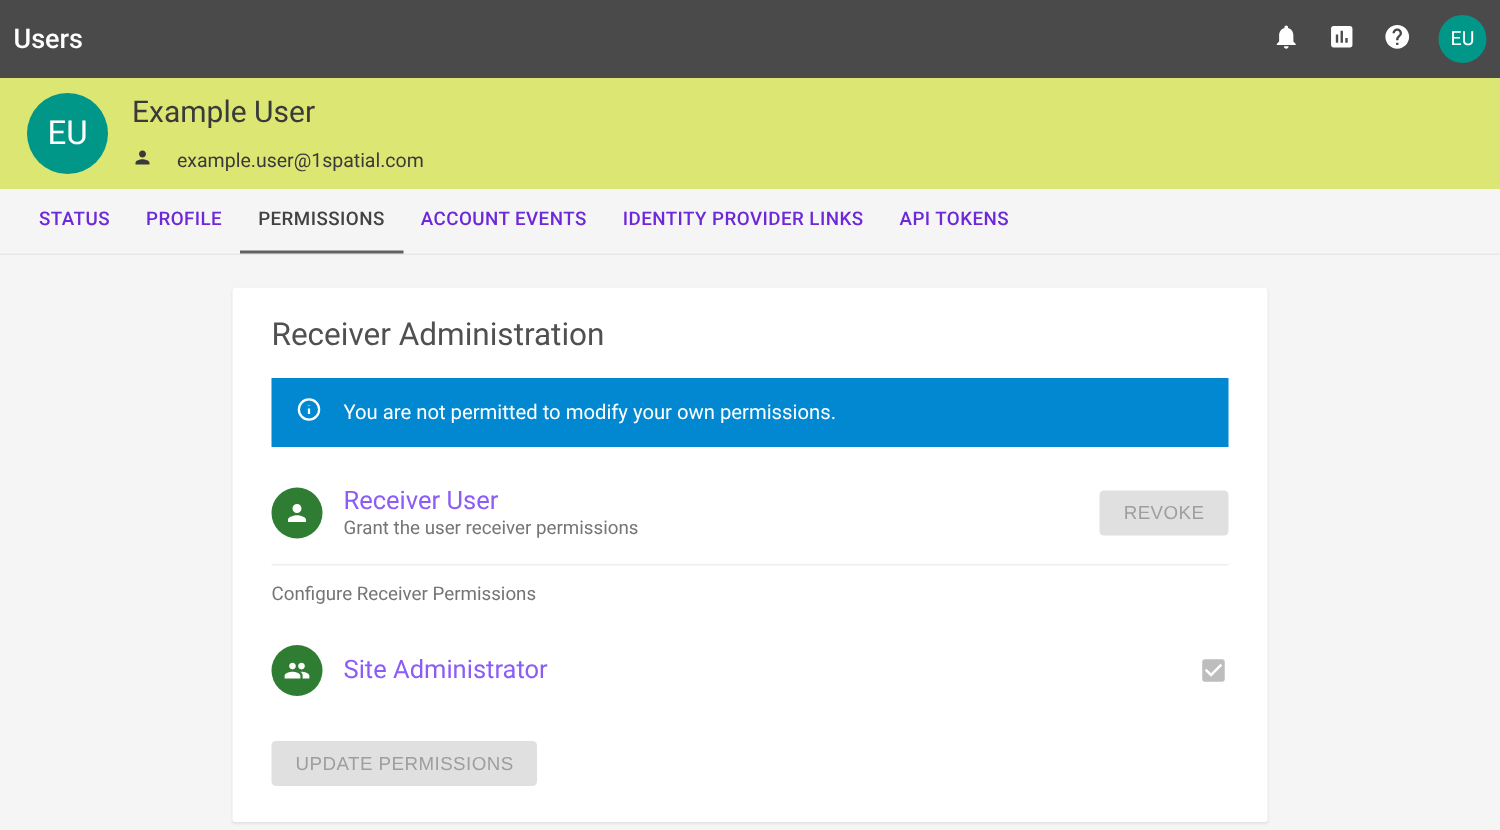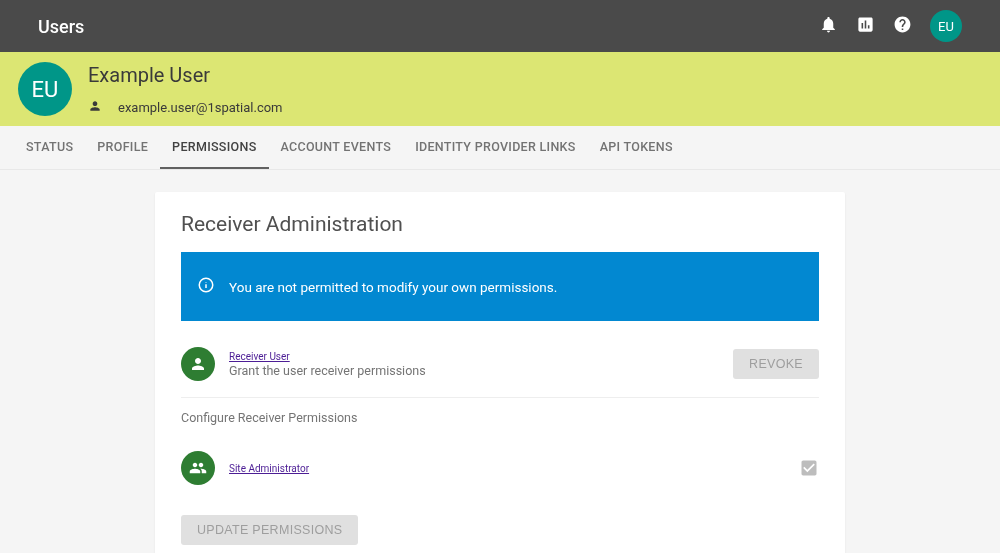--- a/index.html
+++ b/index.html
@@ -9,21 +9,21 @@
     width: 1000px;
     height: 553px;
     overflow: hidden;
     color: #212121;
   }
   .topbar {
     background: #4a4a4a;
     height: 52px;
     display: flex;
     align-items: center;
-    padding: 0 38px;
+    padding: 0 9px;
     color: #fff;
   }
   .topbar-title {
     font-size: 18px;
     font-weight: 500;
   }
   .topbar-spacer { flex: 1; }
   .topbar-icons {
     display: flex;
     align-items: center;
@@ -83,21 +83,21 @@
     border-bottom: 1px solid #e8e8e8;
     gap: 0;
   }
   .tab {
     display: flex;
     align-items: center;
     padding: 0 12px;
     font-size: 12.5px;
     font-weight: 500;
     letter-spacing: 0.3px;
-    color: #737373;
+    color: #6d28d9;
     cursor: pointer;
     border-bottom: 2px solid transparent;
   }
   .tab.active {
     color: #424242;
     border-bottom: 2px solid #616161;
   }
   .content {
     padding: 22px 0 0 0;
     display: flex;
@@ -112,21 +112,21 @@
   }
   .card-title {
     font-size: 21px;
     font-weight: 400;
     color: #505050;
     margin-bottom: 16px;
   }
   .alert {
     background: #0288d1;
     color: #fff;
-    padding: 24px 16px;
+    padding: 12px 16px;
     display: flex;
     align-items: center;
     gap: 14px;
     font-size: 13.5px;
     margin-bottom: 18px;
   }
   .alert svg { width: 18px; height: 18px; fill: none; stroke: #fff; stroke-width: 2; }
   .perm-row {
     display: flex;
     align-items: center;
@@ -137,21 +137,21 @@
     border-radius: 50%;
     background: #2e7d32;
     display: flex;
     align-items: center;
     justify-content: center;
     margin-right: 14px;
     flex-shrink: 0;
   }
   .perm-icon svg { width: 18px; height: 18px; fill: #fff; }
   .perm-text { flex: 1; }
-  .perm-name { font-size: 10px; color: #4c1d95; text-decoration: underline; }
+  .perm-name { font-size: 17px; color: #8b5cf6; }
   .perm-desc { font-size: 12.5px; color: #757575; margin-top: 1px; }
   .btn {
     background: #e0e0e0;
     color: #9e9e9e;
     border: none;
     padding: 8px 16px;
     font-size: 12.5px;
     font-weight: 500;
     letter-spacing: 0.3px;
     border-radius: 3px;

